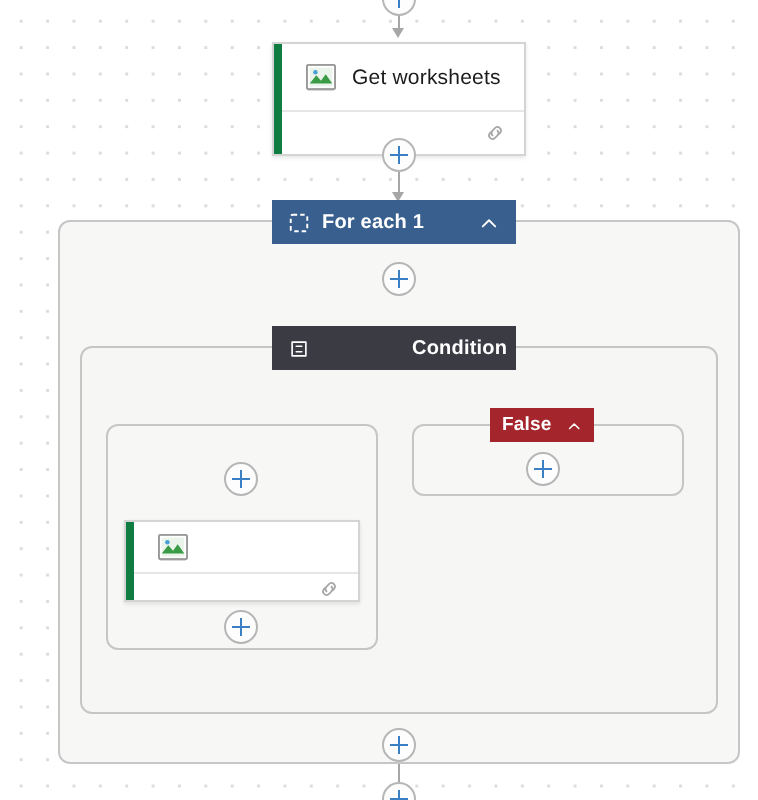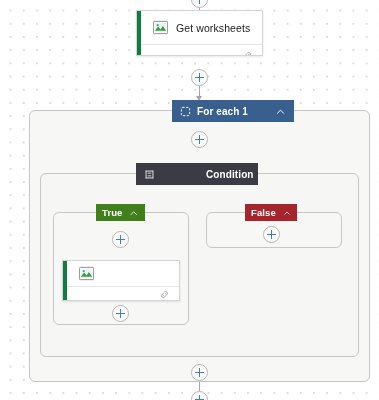--- a/index.html
+++ b/index.html
@@ -188,21 +188,21 @@
 </style>
 </head>
 <body>
 
 <div class="canvas">
 
   <div class="plus" style="left:191px; top:-9px;"></div>
   <div class="vline" style="left:199px; top:6px; height:10px;"></div>
   <div class="arrowhead" style="left:196px; top:14px;"></div>
 
-  <div class="card" style="left:136px; top:10px; width:127px; height:46px;">
+  <div class="card" style="left:136px; top:21px; width:127px; height:57px;">
     <div class="accent"></div>
     <div class="card-head">
       <svg class="xl-icon" viewBox="0 0 16 16">
         <rect x="0.5" y="1.5" width="15" height="13" rx="1" fill="#ffffff" stroke="#b9b9b9"></rect>
         <rect x="2" y="3" width="12" height="10" fill="#eaf4ea"></rect>
         <path d="M2 11.5 L5.5 7 L8 10 L10.5 6.5 L14 11.5 Z" fill="#3a9b46"></path>
         <circle cx="5" cy="5.5" r="1.2" fill="#4a9fd4"></circle>
         <rect x="0.5" y="1.5" width="15" height="13" rx="1" fill="none" stroke="#9a9a9a"></rect>
       </svg>
       <span class="card-title">Get worksheets</span>
@@ -215,21 +215,21 @@
     </div>
   </div>
 
   <div class="vline" style="left:199px; top:72px; height:7px;"></div>
   <div class="plus" style="left:191px; top:69px;"></div>
   <div class="vline" style="left:199px; top:86px; height:12px;"></div>
   <div class="arrowhead" style="left:196px; top:96px;"></div>
 
   <div class="scope-box" style="left:29px; top:110px; width:341px; height:272px;"></div>
 
-  <div class="scope-bar bar-foreach" style="left:136px; top:100px; width:122px;margin-left:36px;">
+  <div class="scope-bar bar-foreach" style="left:136px; top:100px; width:122px;">
     <svg class="sb-icon" viewBox="0 0 16 16">
       <rect x="2" y="2" width="12" height="12" rx="1.5" fill="none" stroke="#ffffff" stroke-width="1.4" stroke-dasharray="3.2 2.2"></rect>
     </svg>
     <span class="sb-label">For each 1</span>
     <svg class="sb-chev" viewBox="0 0 16 16">
       <path d="M3.5 10.5 L8 6 L12.5 10.5" fill="none" stroke="#ffffff" stroke-width="1.4" stroke-linecap="round" stroke-linejoin="round"></path>
     </svg>
   </div>
 
   <div class="vline" style="left:199px; top:122px; height:10px;"></div>
@@ -249,26 +249,20 @@
     </svg>
   </div>
 
   <svg style="position:absolute; left:0; top:0; width:379px; height:400px; z-index:1; pointer-events:none;">
     <path d="M199 185 L199 196 Q199 201 194 201 L125 201 Q120 201 120 206 L120 213" fill="none" stroke="#a6a6a6" stroke-width="1"></path>
     <path d="M199 185 L199 196 Q199 201 204 201 L266 201 Q271 201 271 206 L271 213" fill="none" stroke="#a6a6a6" stroke-width="1"></path>
   </svg>
 
   <div class="scope-box level3" style="left:53px; top:212px; width:136px; height:113px;"></div>
 
-  <div class="branch-badge badge-true" style="left:96px; top:204px; width:49px;">
-    <span class="bb-label">True</span>
-    <svg class="bb-chev" viewBox="0 0 16 16">
-      <path d="M3.5 10.5 L8 6 L12.5 10.5" fill="none" stroke="#ffffff" stroke-width="1.5" stroke-linecap="round" stroke-linejoin="round"></path>
-    </svg>
-  </div>
 
   <div class="vline" style="left:120px; top:221px; height:11px;"></div>
   <div class="plus" style="left:112px; top:231px;"></div>
   <div class="vline" style="left:120px; top:248px; height:11px;"></div>
   <div class="arrowhead" style="left:117px; top:256px;"></div>
 
   <div class="card" style="left:62px; top:260px; width:118px; height:41px;">
     <div class="accent"></div>
     <div class="card-head" style="height:25px;">
       <svg class="xl-icon" viewBox="0 0 16 16">

